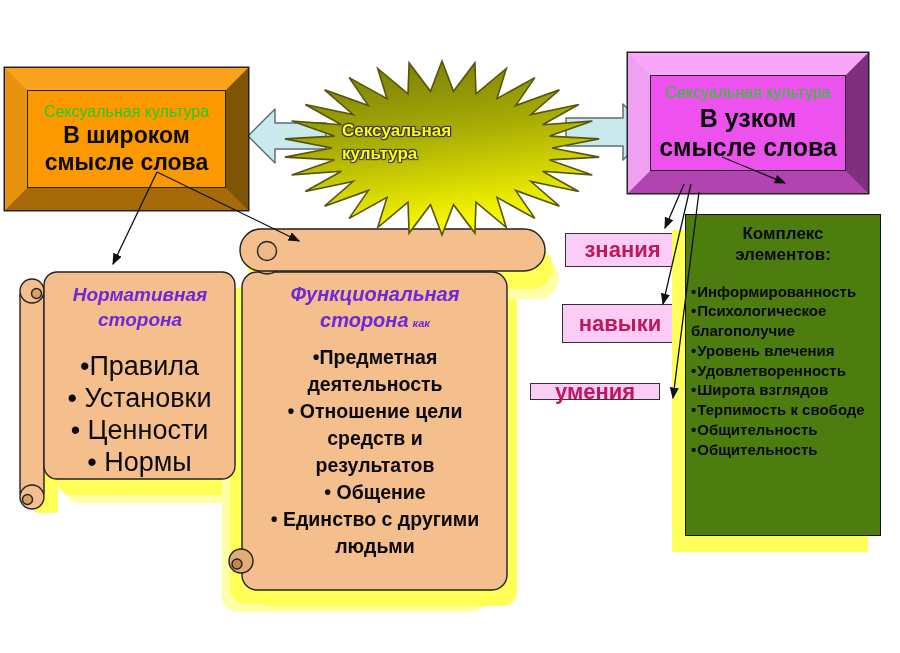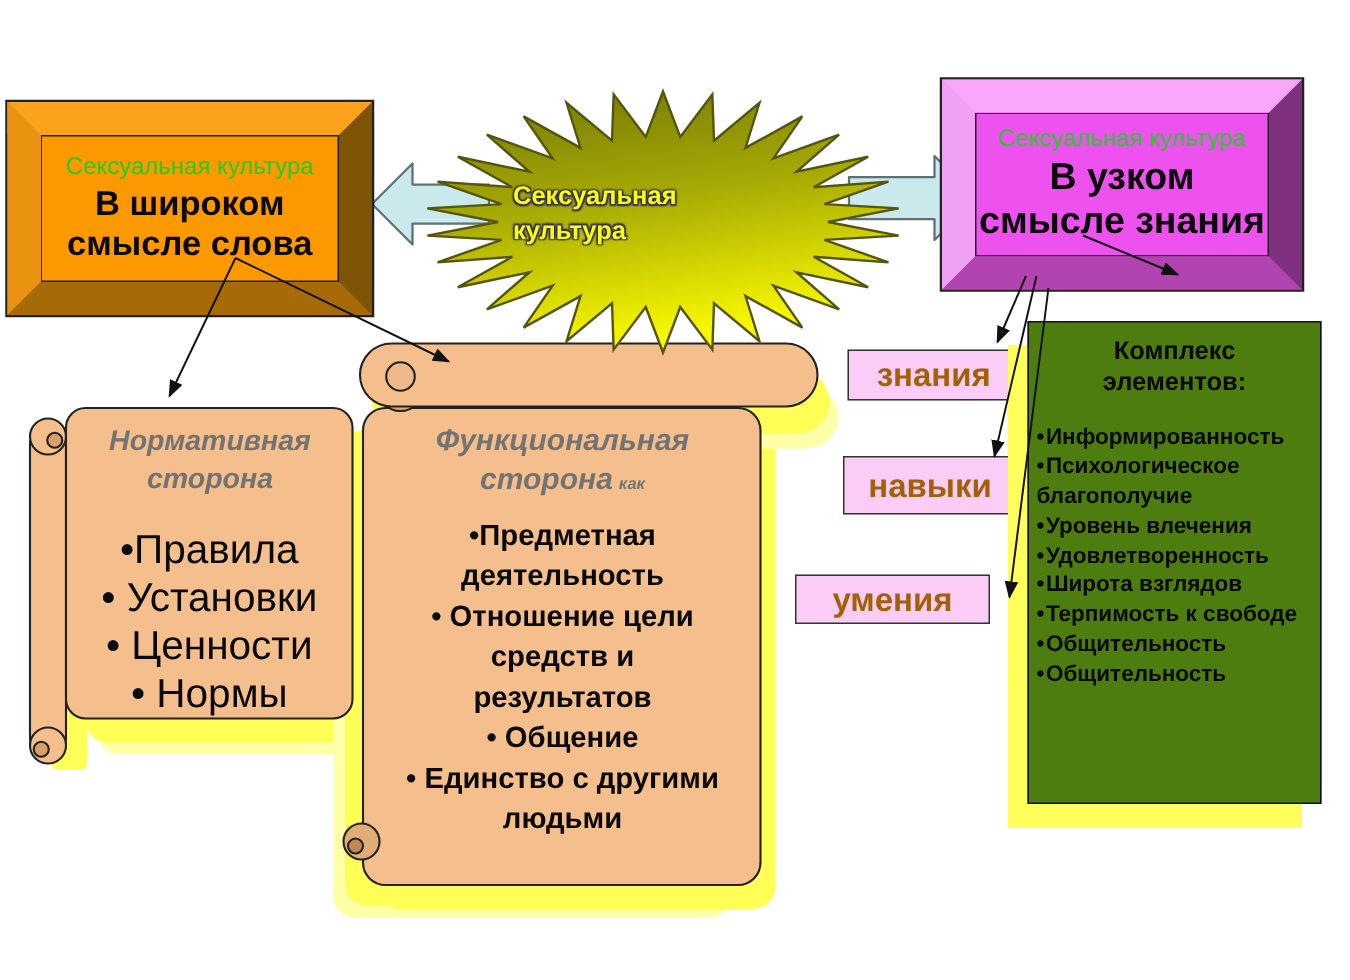--- a/index.html
+++ b/index.html
@@ -25,37 +25,37 @@
   .broad .box-title{font-size:23px;}
   .narrow .box-title{font-size:25px;}
 
   
   .star-label{position:absolute;left:342px;top:120px;width:200px;
       color:#FFFF00;font-weight:bold;font-size:17px;line-height:1.35;
       text-shadow:1px 1px 1px #303060,-1px -1px 1px #303060,1px -1px 1px #303060,-1px 1px 1px #303060;}
 
   
   .scroll-title{position:absolute;text-align:center;font-weight:bold;font-style:italic;
-      color:#737373;}
+      color:#6d28d9;}
   .norm-title{left:50px;top:283px;width:180px;font-size:19px;line-height:1.3;}
   .func-title{left:250px;top:281px;width:250px;font-size:20px;line-height:1.3;}
   .func-title .suffix{font-size:11px;font-weight:bold;margin-left:4px;}
   .norm-items{position:absolute;left:44px;top:350px;width:191px;text-align:center;
       font-size:27px;line-height:32px;color:#0a0a0a;}
   .func-items{position:absolute;left:246px;top:344px;width:258px;text-align:center;
       font-weight:bold;font-size:19.5px;line-height:27px;color:#0a0a0a;}
   .func-items .pre{margin:0;}
 
   
   .skill{position:absolute;background:#FBCDF6;border:1.5px solid #333;
       box-sizing:border-box;display:flex;align-items:center;justify-content:center;
-      font-weight:bold;font-size:22px;color:#a16207;}
+      font-weight:bold;font-size:22px;color:#be185d;}
   .sk-znaniya{left:565px;top:233px;width:115px;height:34px;}
   .sk-navyki{left:562px;top:304px;width:116px;height:39px;}
-  .sk-umeniya{left:530px;top:383px;width:130px;height:33px;}
+  .sk-umeniya{left:530px;top:383px;width:130px;height:17px;}
 
   
   .complex{position:absolute;left:685px;top:214px;width:196px;height:322px;
       background:#4d7c0f;border:1.5px solid #111;box-sizing:border-box;
       box-shadow:-13px 16px 0 #FFFF5C;color:#0a0a0a;}
   .cx-title{font-weight:bold;font-size:17px;line-height:1.25;text-align:center;margin-top:8px;}
   .cx-list{margin-top:16px;padding:0 5px;font-weight:bold;font-size:15px;line-height:1.32;}
   .cx-item::before{content:"\2022";margin-right:1px;}
 </style>
 </head>
@@ -109,21 +109,21 @@
 
 <div class="bevel broad">
   <div class="box-subtitle">Сексуальная культура</div>
   <div class="box-title pre">В широком
 смысле слова</div>
 </div>
 
 <div class="bevel narrow">
   <div class="box-subtitle">Сексуальная культура</div>
   <div class="box-title pre">В узком
-смысле знания</div>
+смысле слова</div>
 </div>
 
 <div class="star-label pre">Сексуальная
 культура</div>
 
 <div class="scroll-title norm-title pre">Нормативная
 сторона</div>
 <div class="norm-items">
   <div>•Правила</div>
   <div>• Установки</div>

